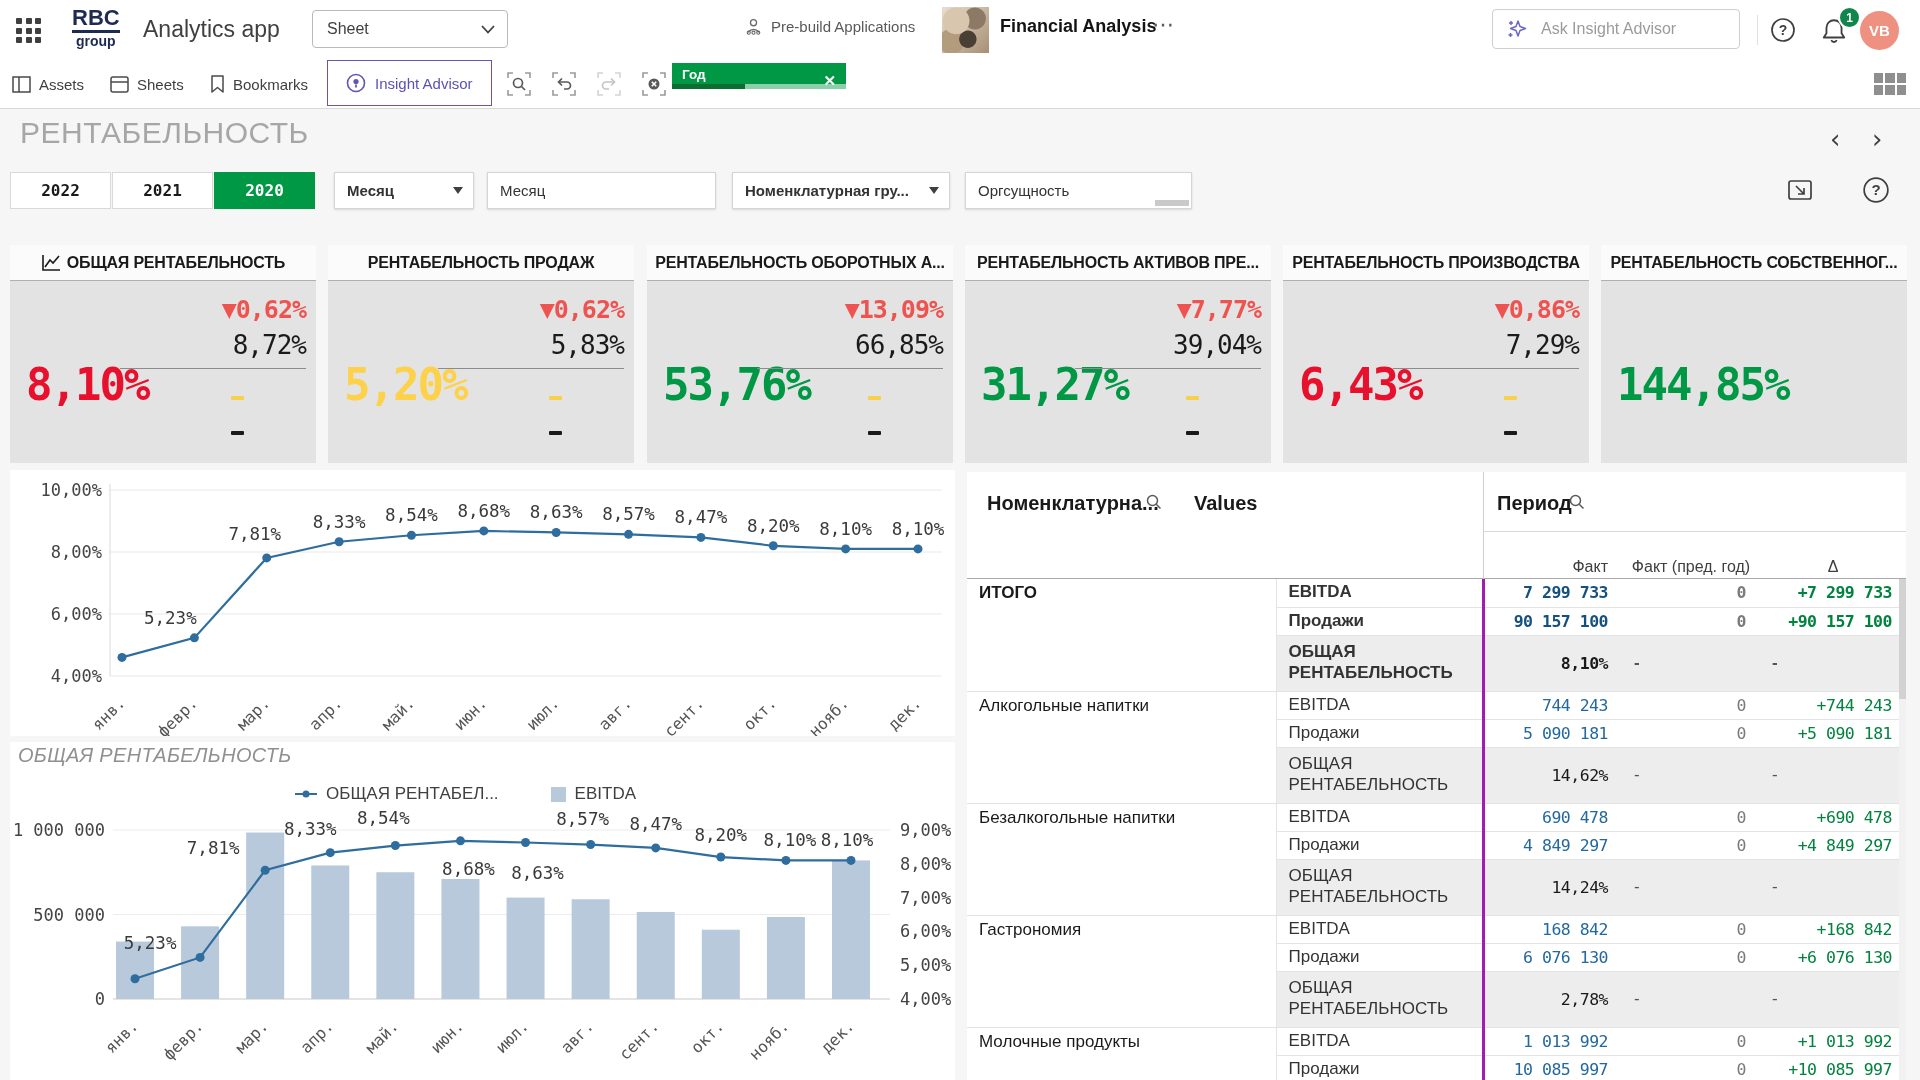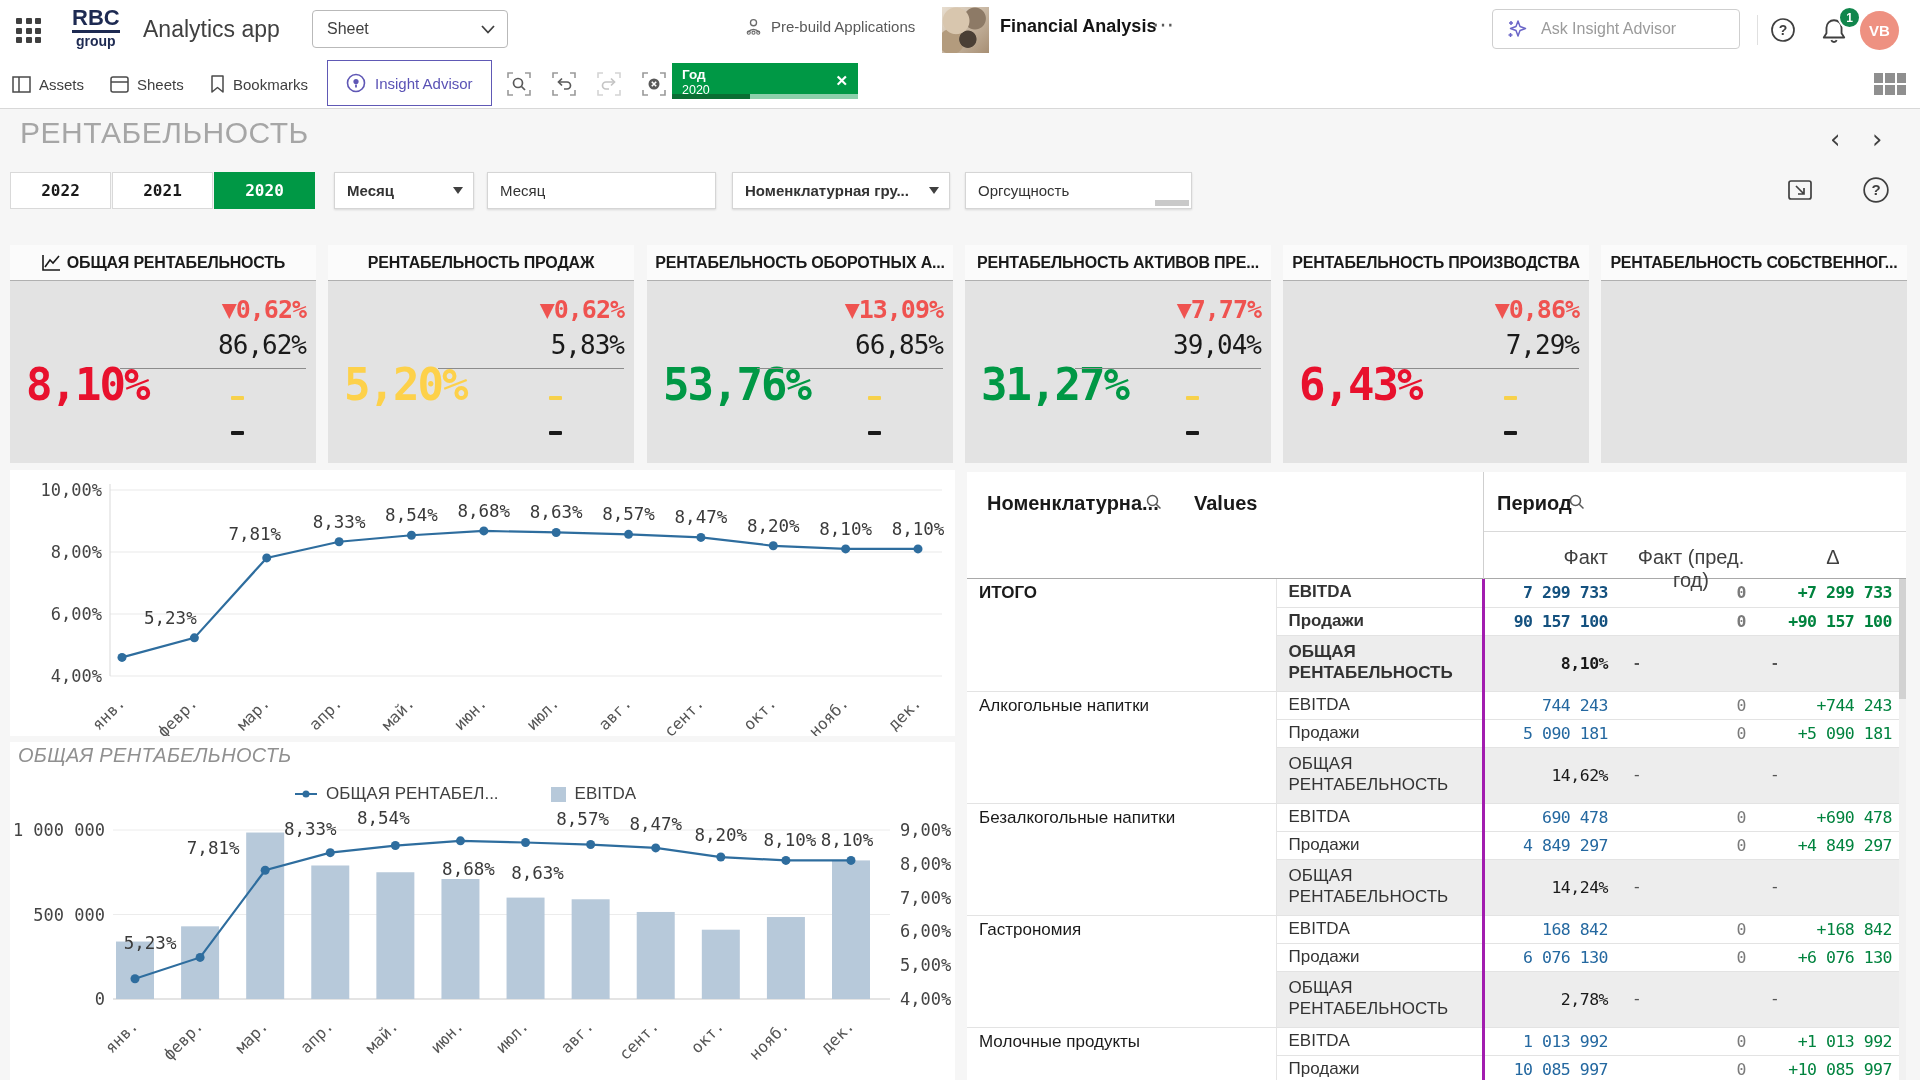--- a/index.html
+++ b/index.html
@@ -30,21 +30,21 @@
   #hdr-divider{position:absolute;left:1757px;top:15px;width:1px;height:30px;background:#e0e0e0;}
   .hdr-ic{position:absolute;top:17px;cursor:pointer;}
   #badge{position:absolute;left:1838px;top:6px;width:19px;height:19px;border-radius:50%;background:#11864c;border:2px solid #fff;color:#fff;font-size:12px;font-weight:bold;display:flex;align-items:center;justify-content:center;}
   #avatar{position:absolute;left:1860px;top:11px;width:39px;height:39px;border-radius:50%;background:#ee9181;color:#fff;font-size:15px;font-weight:bold;display:flex;align-items:center;justify-content:center;cursor:pointer;}
 
   
   #toolbar{position:absolute;left:0;top:60px;width:1920px;height:48px;background:#fff;border-bottom:1px solid #d8d8d8;}
   .tb-item{position:absolute;top:0;height:48px;display:flex;align-items:center;gap:8px;font-size:15px;color:#404040;cursor:pointer;}
   #insight-tab{position:absolute;left:327px;top:0;height:46px;border:1px solid #6059b5;background:#fff;display:flex;align-items:center;gap:9px;padding:0 18px;box-sizing:border-box;color:#5a52b5;font-size:15px;cursor:pointer;}
   .sel-ic{position:absolute;top:10px;width:28px;height:28px;cursor:pointer;}
-  #chip{position:absolute;left:672px;top:3px;width:174px;height:36px;background:#009845;color:#fff;cursor:pointer;overflow:hidden;padding-left:12px;}
+  #chip{position:absolute;left:672px;top:3px;width:174px;height:26px;background:#009845;color:#fff;cursor:pointer;overflow:hidden;}
   #chip .txt{position:absolute;left:10px;top:4px;line-height:1.15;}
   #chip .f{font-size:13.5px;font-weight:bold;}
   #chip .v{font-size:12.5px;}
   #chip .x{position:absolute;right:10px;top:9px;font-size:15px;font-weight:bold;}
   #chip .bar{position:absolute;left:0;bottom:0;height:5px;width:100%;background:rgba(255,255,255,.55);}
   #chip .bar i{display:block;height:5px;width:42%;background:#0a6e33;}
   #gridlayout{position:absolute;left:1874px;top:13px;width:32px;height:22px;display:grid;grid-template-columns:repeat(3,1fr);gap:2px;cursor:pointer;}
   #gridlayout span{background:#8f8f8f;}
 
   
@@ -82,21 +82,21 @@
   #combo-legend{position:absolute;left:285px;top:42px;display:flex;align-items:center;gap:52px;font-size:17px;color:#404040;}
   .leg-item{display:flex;align-items:center;gap:9px;}
   .leg-sq{width:15px;height:15px;background:#b7c9da;}
   svg text{font-family:"DejaVu Sans Mono",monospace;}
 
   
   #table-panel{left:967px;top:472px;width:939px;height:608px;overflow:hidden;}
   #t-head1{position:absolute;left:0;top:0;width:939px;height:60px;}
   #t-head2{position:absolute;left:0;top:60px;width:939px;height:47px;border-bottom:1.5px solid #a9a9a9;box-sizing:border-box;}
   .th-txt{position:absolute;font-size:20px;font-weight:bold;color:#1a1a1a;}
-  .th-sub{position:absolute;font-size:20px;color:#404040;top:14px;}
+  .th-sub{position:absolute;font-size:16px;color:#404040;top:26px;}
   #period-border{position:absolute;left:516px;top:0;width:1px;height:608px;background:#cfcfcf;}
   #head1-line{position:absolute;left:516px;top:59px;width:423px;height:1px;background:#d9d9d9;}
   #tbl{position:absolute;left:0;top:107px;width:939px;border-collapse:collapse;table-layout:fixed;}
   #tbl td{border-bottom:1px solid #e3e3e3;font-size:17px;color:#333;padding:2px 12px;box-sizing:border-box;vertical-align:middle;}
   #tbl td.dim{vertical-align:top;padding-top:4px;border-right:1px solid #e4e4e4;color:#1a1a1a;}
   #tbl td.metric{line-height:1.22;}
   #tbl td.num{font-family:"DejaVu Sans Mono",monospace;font-size:16.5px;text-align:right;padding-right:14px;letter-spacing:-.5px;}
   #tbl td.cfact{color:#2468a0;}
   #tbl td.cprev{color:#7a7a7a;}
   #tbl td.cdelta{color:#00833e;}
@@ -281,21 +281,21 @@
           <svg width="20" height="18" viewBox="0 0 20 18">
             <path d="M2 1 V16 H19" fill="none" stroke="#1a1a1a" stroke-width="1.6"></path>
             <path d="M4 13 L9 6 L12 9 L18 2" fill="none" stroke="#1a1a1a" stroke-width="1.6"></path>
           </svg>
           <span>ОБЩАЯ РЕНТАБЕЛЬНОСТЬ</span>
         </div>
         <div class="kpi-body">
           <div class="kpi-main" style="color: rgb(232, 17, 45);">8,10%</div>
           <div class="kpi-side">
             <div class="kpi-delta">▼0,62%</div>
-            <div class="kpi-prev">86,62%</div>
+            <div class="kpi-prev">8,72%</div>
             <div class="kpi-sep"></div>
             <div class="dashwrap"><span class="kpi-dash dash-y"></span></div>
             <div class="dashwrap"><span class="kpi-dash dash-b"></span></div>
           </div>
         </div>
       </div>
       <div class="kpi-card" style="left: 328px;">
         <div class="kpi-title">
           <span>РЕНТАБЕЛЬНОСТЬ ПРОДАЖ</span>
         </div>
@@ -353,20 +353,21 @@
             <div class="dashwrap"><span class="kpi-dash dash-y"></span></div>
             <div class="dashwrap"><span class="kpi-dash dash-b"></span></div>
           </div>
         </div>
       </div>
       <div class="kpi-card" style="left: 1601px;">
         <div class="kpi-title">
           <span>РЕНТАБЕЛЬНОСТЬ СОБСТВЕННОГ...</span>
         </div>
         <div class="kpi-body">
+          <div class="kpi-main" style="color: rgb(0, 152, 69);">144,85%</div>
         </div>
       </div>
     </div>
 
   <div class="panel" id="line-panel">
     <svg id="line-svg" width="945" height="266" style="position:absolute;left:0;top:0">
         <line x1="100" y1="20" x2="932" y2="20" stroke="#e9e9e9" stroke-width="1"></line>
         <text x="92" y="26" text-anchor="end" font-size="17" fill="#444">10,00%</text>
         <line x1="100" y1="82" x2="932" y2="82" stroke="#e9e9e9" stroke-width="1"></line>
         <text x="92" y="88" text-anchor="end" font-size="17" fill="#444">8,00%</text>

